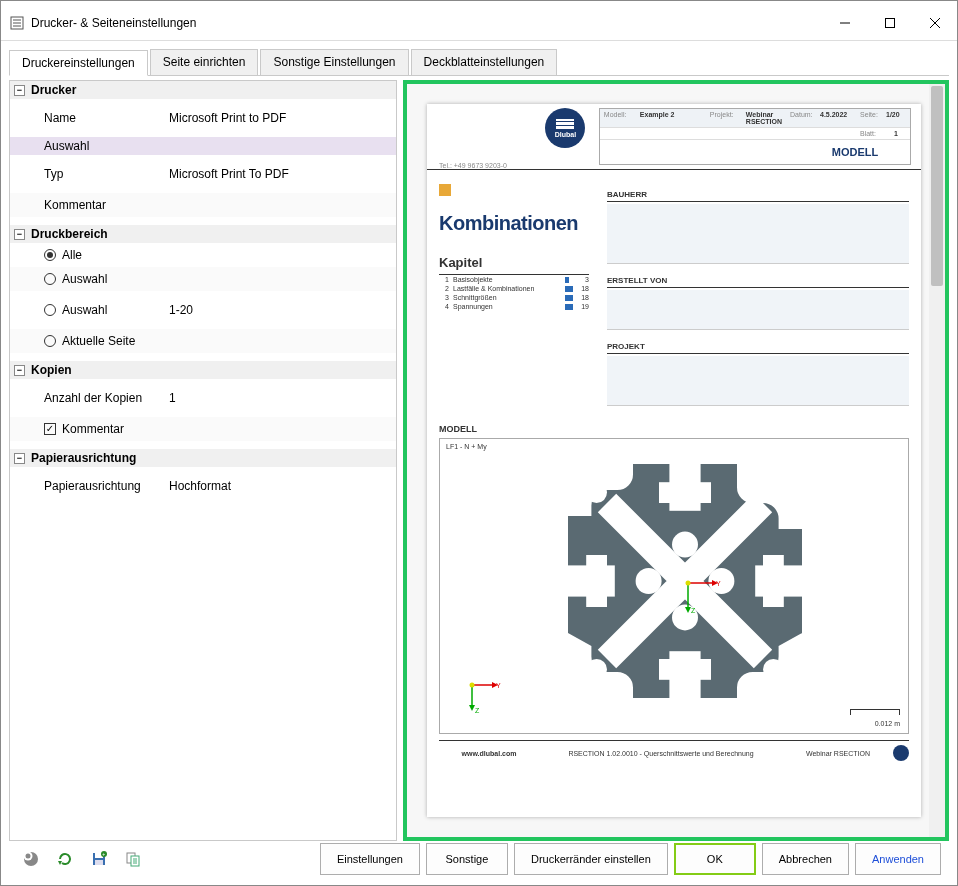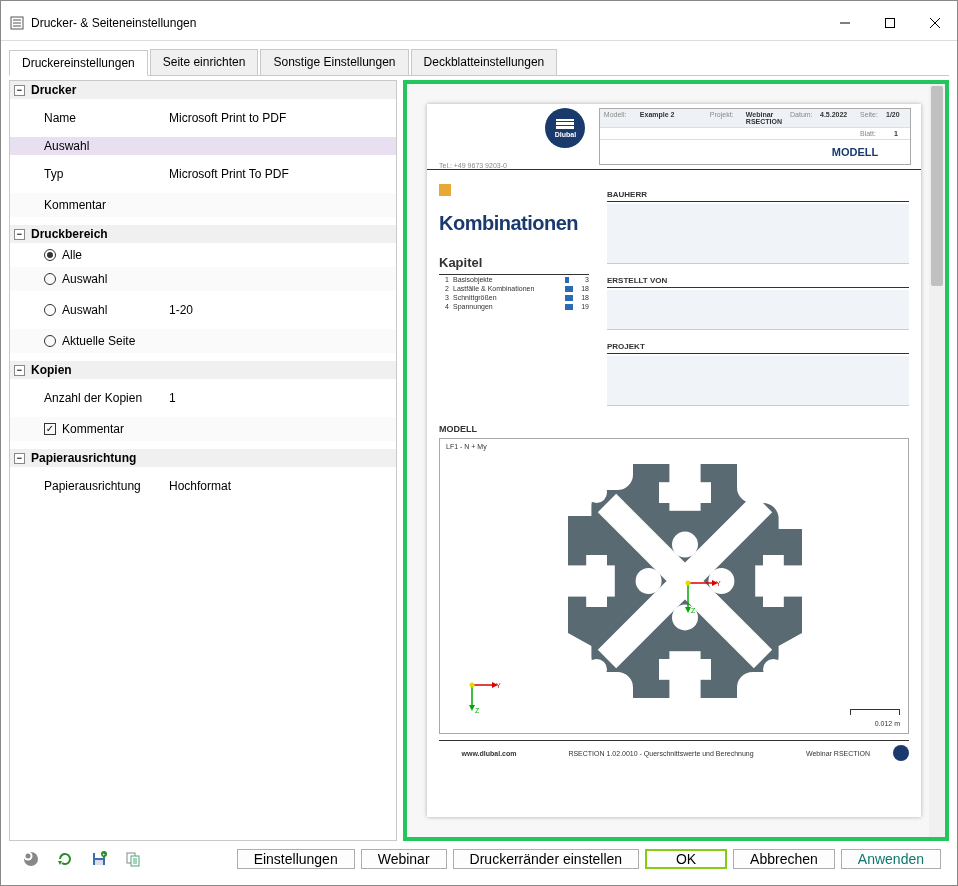--- a/index.html
+++ b/index.html
@@ -85,23 +85,23 @@
 .axiswidget { position: absolute; }
 .scaletxt { position: absolute; right: 8px; bottom: 6px; font-size: 7px; }
 .pvfoot { display: flex; border-top: 1px solid #333; margin: 6px 12px 0 12px; padding: 4px 0; font-size: 7px; align-items: center; }
 .pvfoot .fc { flex: 1; text-align: center; }
 .smalllogocircle { width: 16px; height: 16px; background: #1a3a6e; border-radius: 50%; }
 
 
 .bottombar { height: 36px; display: flex; align-items: center; padding: 4px 8px; gap: 6px; }
 .iconbtn { width: 28px; height: 28px; display: flex; align-items: center; justify-content: center; border: 1px solid transparent; cursor: pointer; }
 .spacer { flex: 1; }
-.btn { min-width: 82px; height: 20px; padding: 0 16px; font-size: 14px; background: #fdfdfd; border: 1px solid #adadad; cursor: pointer; }
+.btn { min-width: 82px; height: 32px; padding: 0 16px; font-size: 11px; background: #fdfdfd; border: 1px solid #adadad; cursor: pointer; }
 .btn.primary { border: 2px solid #84cc16; }
-.btn:disabled { color: #0f766e; }
+.btn:disabled { color: #1d4ed8; }
 </style>
 </head>
 <body>
 
 <div class="titlebar">
   <span class="icon">
     <svg viewBox="0 0 16 16">
         <rect x="2" y="2" width="12" height="12" fill="none" stroke="#555" stroke-width="1"></rect>
         <line x1="4" y1="5" x2="12" y2="5" stroke="#555"></line>
         <line x1="4" y1="8" x2="12" y2="8" stroke="#555"></line>
@@ -418,19 +418,19 @@
       <svg width="18" height="18" viewBox="0 0 18 18">
           <rect x="3" y="3" width="8" height="10" fill="#fff" stroke="#888"></rect>
           <rect x="7" y="6" width="8" height="10" fill="#fff" stroke="#4a7"></rect>
           <line x1="9" y1="9" x2="13" y2="9" stroke="#4a7"></line>
           <line x1="9" y1="11" x2="13" y2="11" stroke="#4a7"></line>
           <line x1="9" y1="13" x2="13" y2="13" stroke="#4a7"></line>
         </svg>
     </div>
     <div class="spacer"></div>
     <button class="btn">Einstellungen</button>
-    <button class="btn">Webinar</button>
+    <button class="btn">Sonstige</button>
     <button class="btn" style="min-width:140px;">Druckerränder einstellen</button>
     <button class="btn primary">OK</button>
     <button class="btn">Abbrechen</button>
     <button class="btn" disabled="">Anwenden</button>
   </div>
 </div>
 
 </body></html>

